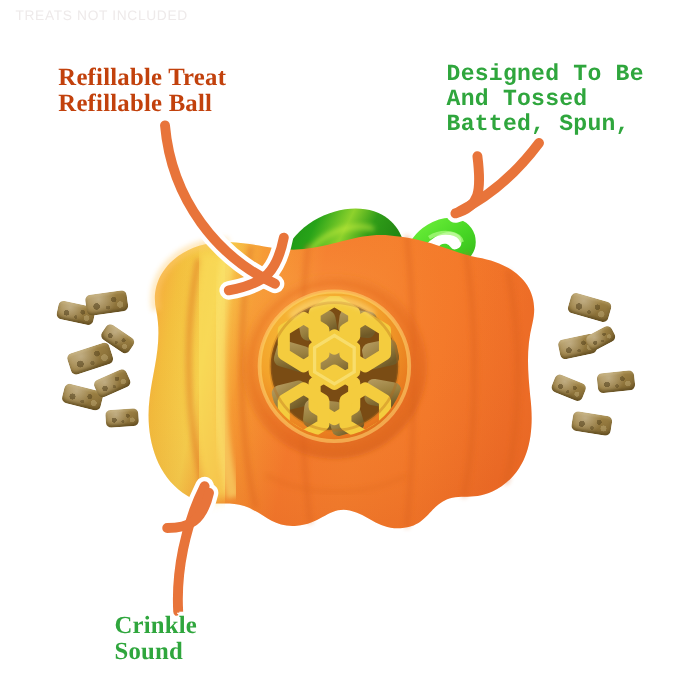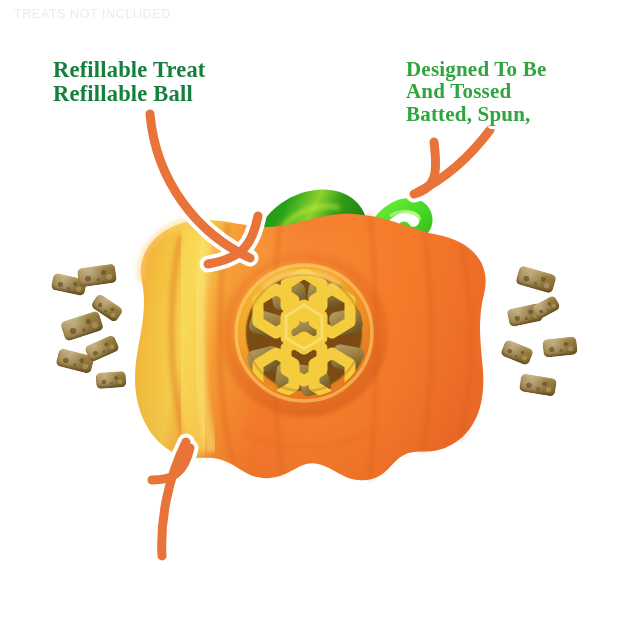--- a/index.html
+++ b/index.html
@@ -28,21 +28,21 @@
     line-height:1.06;
     letter-spacing:.2px;
     text-shadow:
       -2px -2px 0 #fff, 2px -2px 0 #fff, -2px 2px 0 #fff, 2px 2px 0 #fff,
       -2px 0 0 #fff, 2px 0 0 #fff, 0 -2px 0 #fff, 0 2px 0 #fff,
       -3px 0 0 #fff, 3px 0 0 #fff, 0 -3px 0 #fff, 0 3px 0 #fff;
     white-space:nowrap;
     user-select:none;
   }
   #callout-refillable{left:53px;top:58px;font-size:22.5px;}
-  #callout-designed{left:406px;top:58px;font-size:21px;}
+  #callout-designed{left:406px;top:58px;font-size:21px;font-family:Liberation Mono, monospace;}
   #callout-crinkle{left:104px;top:556px;font-size:22.5px;}
   .callout .ln{display:block;}
 
   
   #plush{
     position:absolute;left:104px;top:186px;width:400px;height:312px;
   }
   #plush svg{display:block;width:100%;height:100%;overflow:visible;}
 
   
@@ -300,25 +300,27 @@
     <svg width="80" height="130" viewBox="0 0 80 130" xmlns="http://www.w3.org/2000/svg">
       <g fill="none" stroke-linecap="round" stroke-linejoin="round">
         <path d="M22,124 C20,88 28,46 46,10" stroke="#ffffff" stroke-width="17"></path>
         <path d="M12,48 C32,48 44,42 50,16" stroke="#ffffff" stroke-width="17"></path>
         <path d="M22,124 C20,88 28,46 46,10" stroke="#e8743a" stroke-width="9"></path>
         <path d="M12,48 C32,48 44,42 50,16" stroke="#e8743a" stroke-width="9"></path>
       </g>
     </svg>
   </div>
 
-  <div class="callout" id="callout-refillable" style="color: #15803d;">
+  <div class="callout" id="callout-refillable" style="color: #c2410c;">
       <span class="ln">Refillable Treat</span>
       <span class="ln">Refillable Ball</span>
     </div>
   <div class="callout" id="callout-designed" style="color: rgb(47, 166, 61);">
       <span class="ln">Designed To Be</span>
       <span class="ln">And Tossed</span>
       <span class="ln">Batted, Spun,</span>
     </div>
   <div class="callout" id="callout-crinkle" style="color: rgb(47, 166, 61);">
+      <span class="ln">Crinkle</span>
+      <span class="ln">Sound</span>
     </div>
 
 </div>
 
 </body></html>

